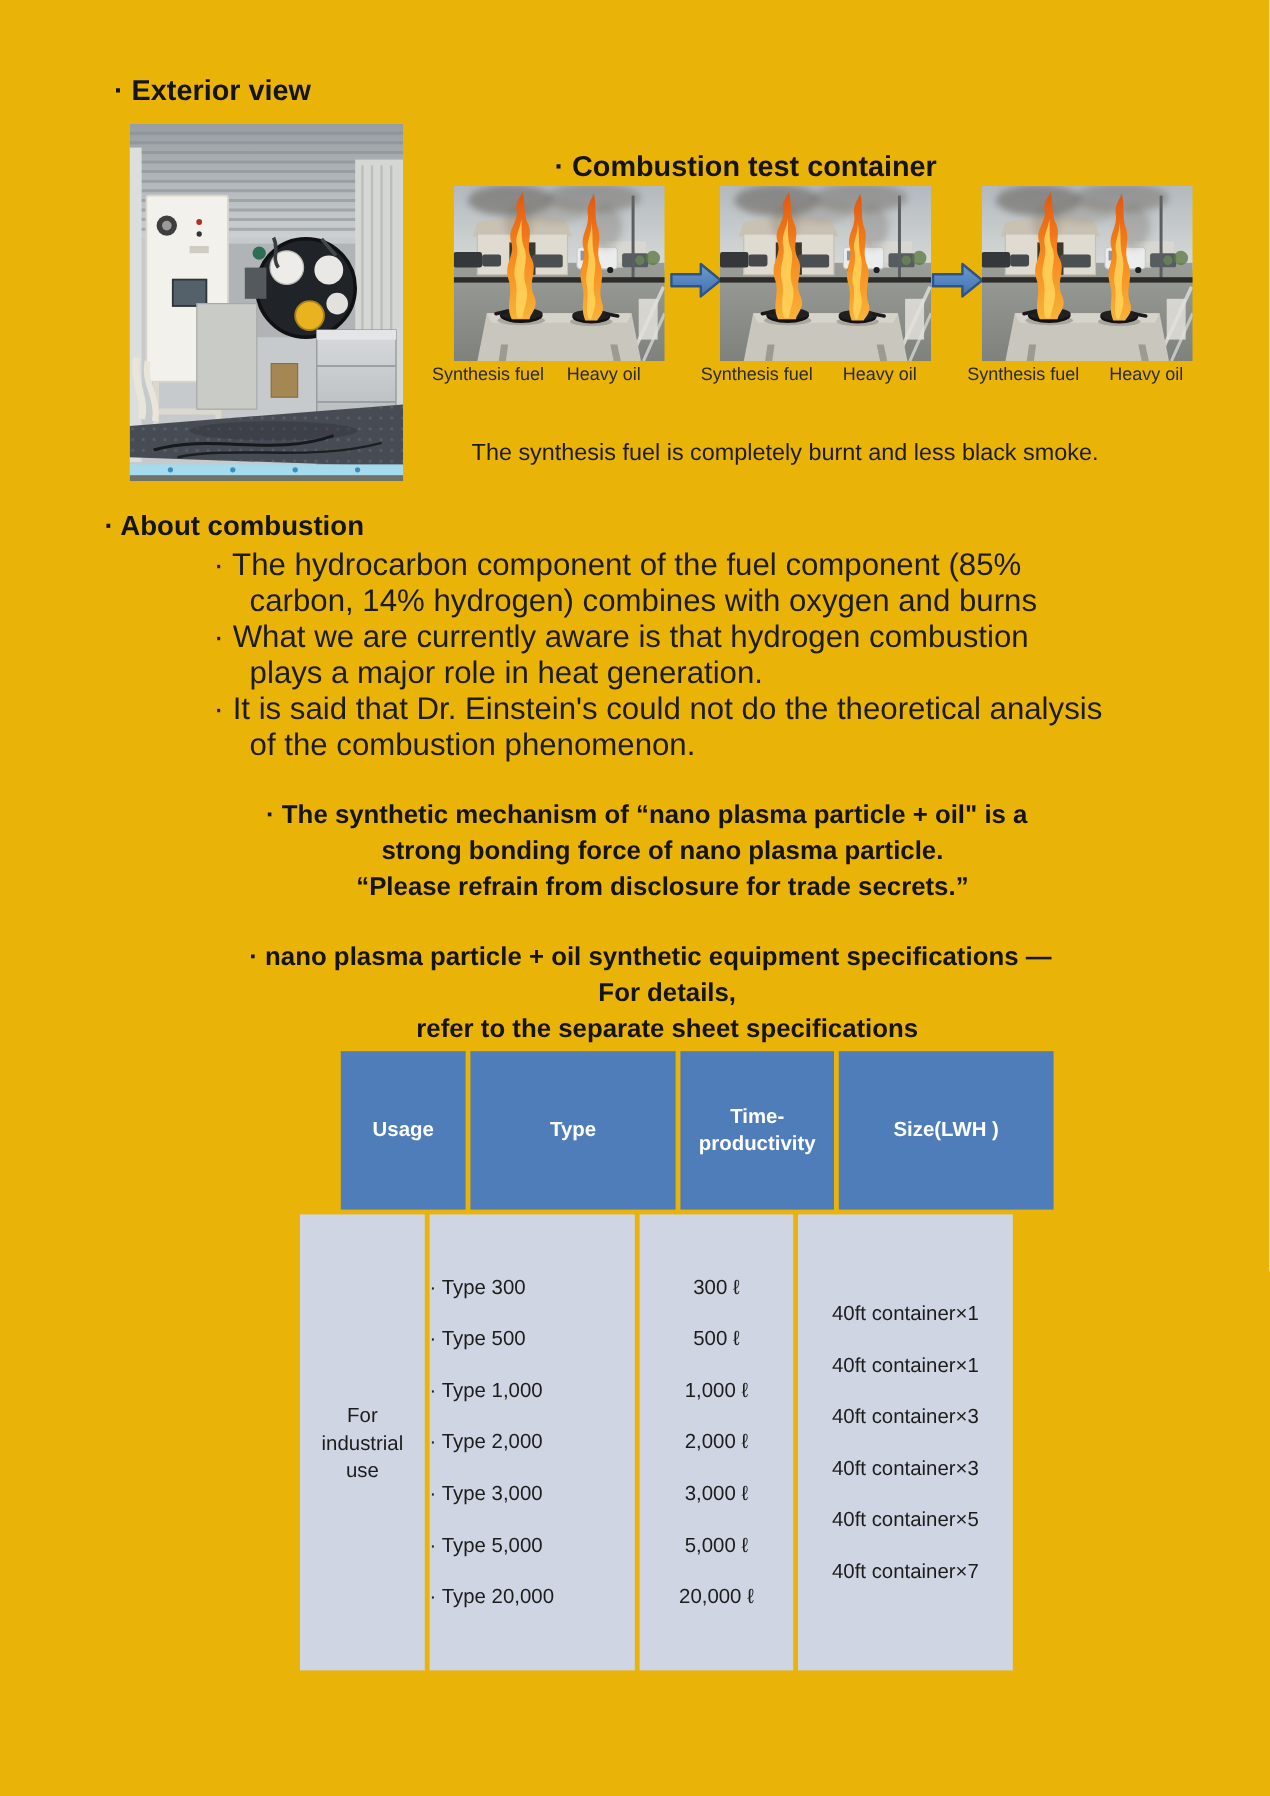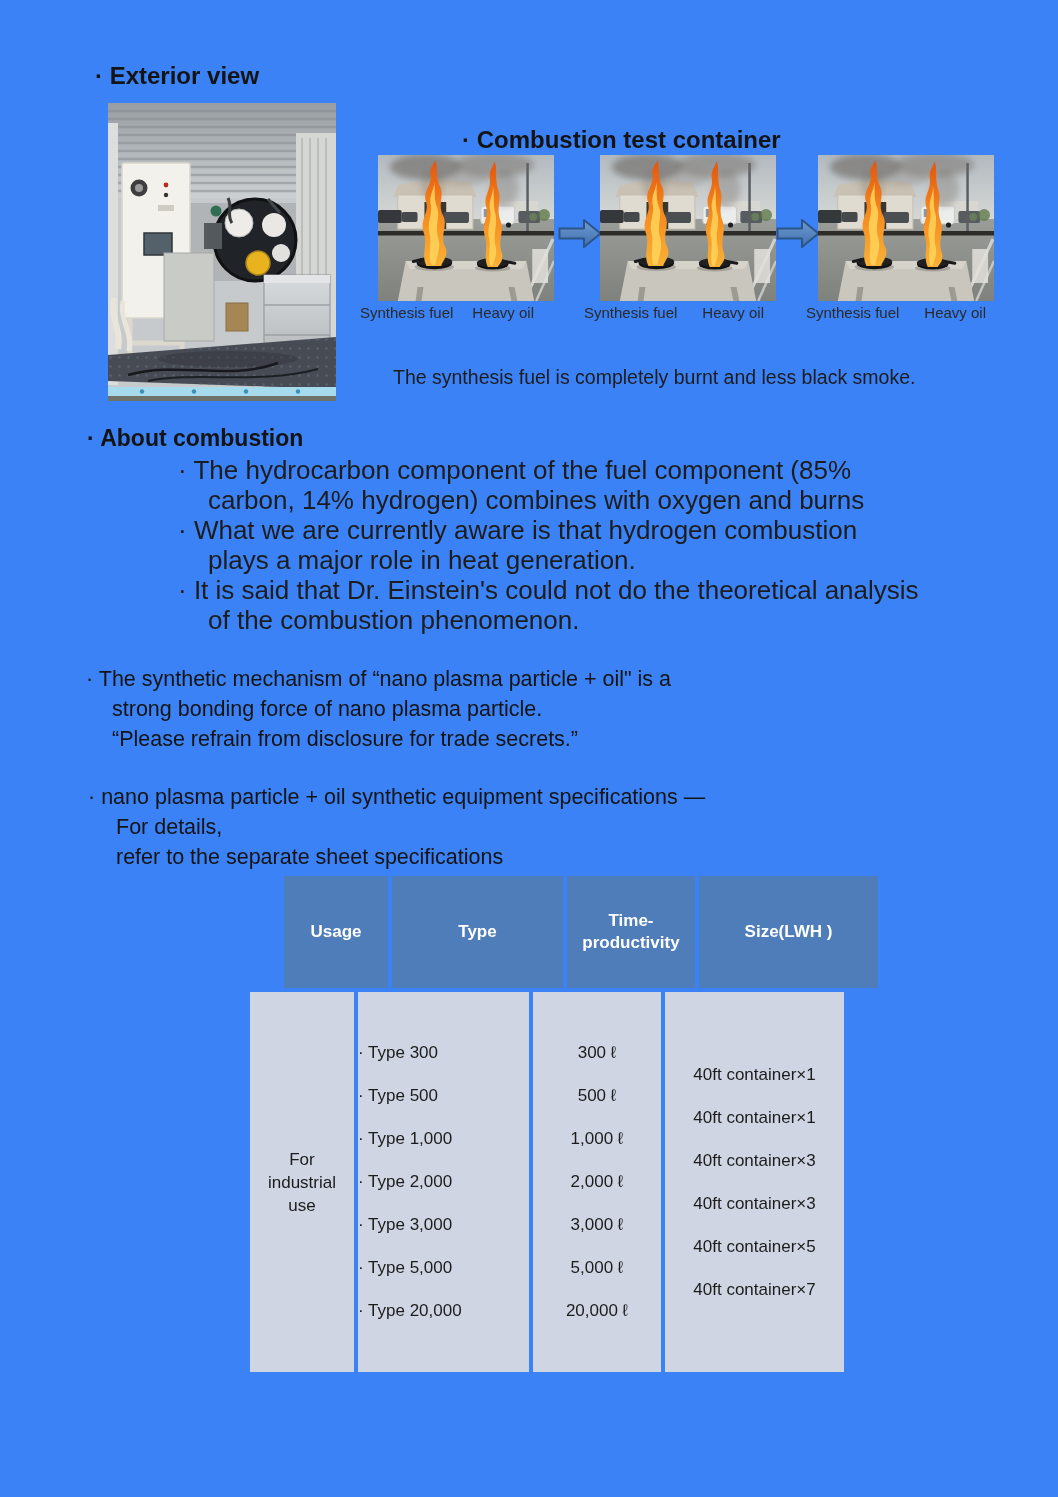--- a/index.html
+++ b/index.html
@@ -1,16 +1,16 @@
 <!DOCTYPE html>
 <html><head>
 <meta charset="utf-8">
 <style>
   html,body{margin:0;padding:0;background:#ffffff;}
-  .page{position:relative;width:1058px;height:1497px;background:#3b82f6;overflow:hidden;
+  .page{position:relative;width:1058px;height:1497px;background:#eab308;overflow:hidden;
         font-family:"Liberation Sans","DejaVu Sans",sans-serif;color:#1b1b1b;}
   .h-main{position:absolute;font-weight:bold;font-size:24px;color:#141414;white-space:nowrap;}
   #h-exterior{left:95px;top:62px;}
   #h-comb{left:462px;top:126px;}
 
   .photo-ext{position:absolute;left:108px;top:103px;width:228px;height:298px;}
   .comb{position:absolute;top:155px;width:176px;height:146px;}
   #comb1{left:378px}#comb2{left:600px}#comb3{left:818px}
   .arrow{position:absolute;top:218px;width:44px;height:31px;}
   #arrow1{left:558px}#arrow2{left:776px}
@@ -21,28 +21,28 @@
   #caps1{left:360px;width:174px;}
   #caps2{left:584px;width:180px;}
   #caps3{left:806px;width:180px;}
 
   .note{position:absolute;left:393px;top:366px;font-size:19.5px;color:#1c1c1c;}
 
   #about-title{left:87px;top:425px;font-size:23px;}
   .bullets{position:absolute;left:178px;top:455px;font-size:26px;line-height:30px;color:#1c1c1c;width:810px;}
   .bullet{white-space:pre-line;padding-left:30px;text-indent:-30px;}
 
-  .boldblock{position:absolute;font-weight:normal;font-size:21.5px;line-height:30px;
-             white-space:pre-line;color:#141414;width:880px;}
+  .boldblock{position:absolute;font-weight:bold;font-size:21.5px;line-height:30px;
+             white-space:pre-line;color:#141414;width:880px;text-align:center;}
   #mech{left:86px;top:664px;padding-left:26px;text-indent:-26px;}
   #specs{left:88px;top:782px;padding-left:28px;text-indent:-28px;}
 
   .spec-table{position:absolute;left:250px;top:876px;width:596px;}
   .thead,.tbody{display:grid;grid-template-columns:104px 171px 128px 179px;column-gap:4px;}
-  .thead{height:112px;padding-left:34px;}
+  .thead{height:132px;padding-left:34px;}
   .th{background:#4e7db9;color:#ffffff;font-weight:bold;font-size:17px;line-height:22px;
       display:flex;align-items:center;justify-content:center;text-align:center;white-space:pre-line;}
   .tbody{height:380px;margin-top:4px;}
   .td{background:#cfd5e3;font-size:17px;color:#1c1c1c;}
   .td-usage{display:flex;align-items:center;justify-content:center;text-align:center;
             white-space:pre-line;line-height:23px;}
   .col-list{display:flex;flex-direction:column;justify-content:center;}
   .row{height:43px;display:flex;align-items:center;}
   .col-type .row{}
   .col-prod .row,.col-size .row{justify-content:center;}

